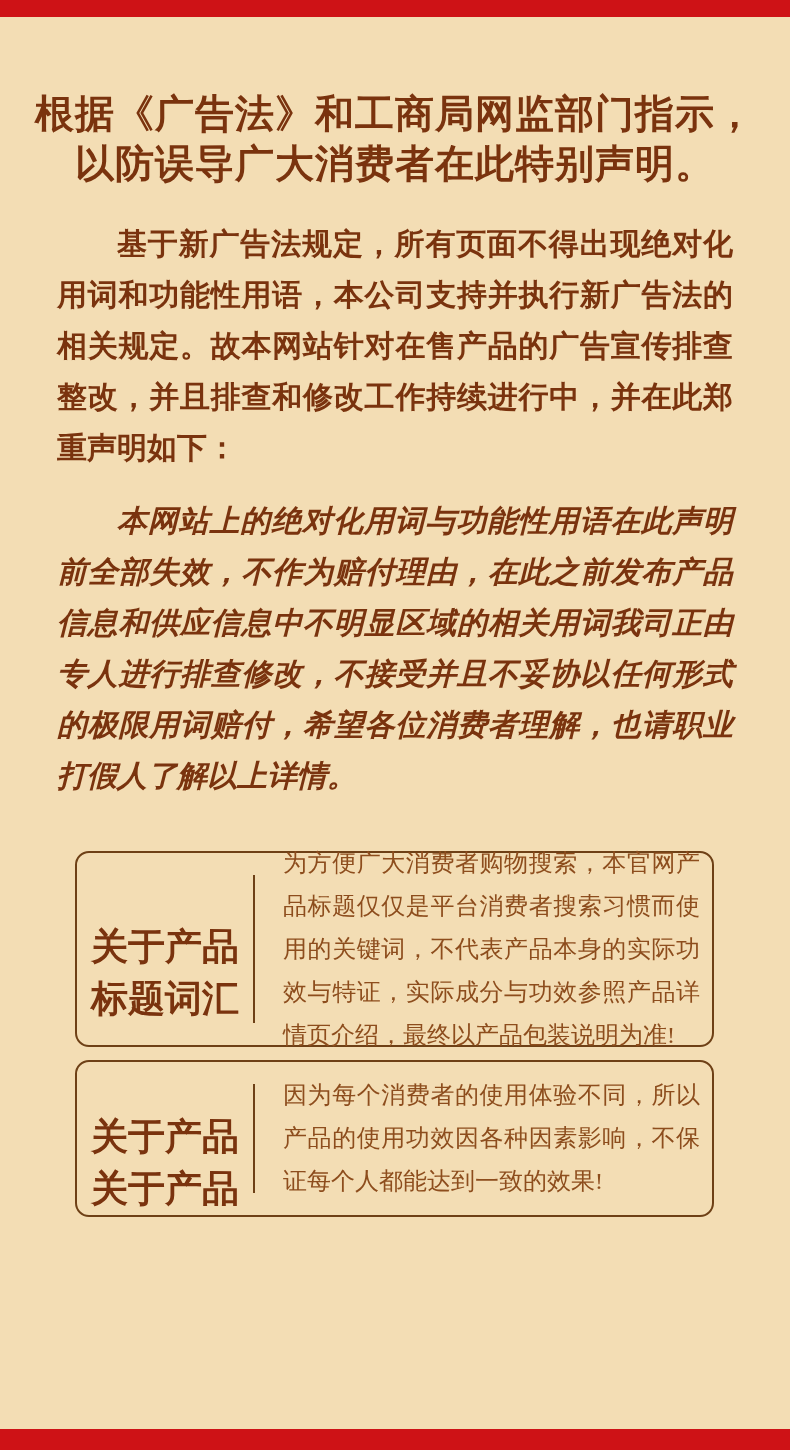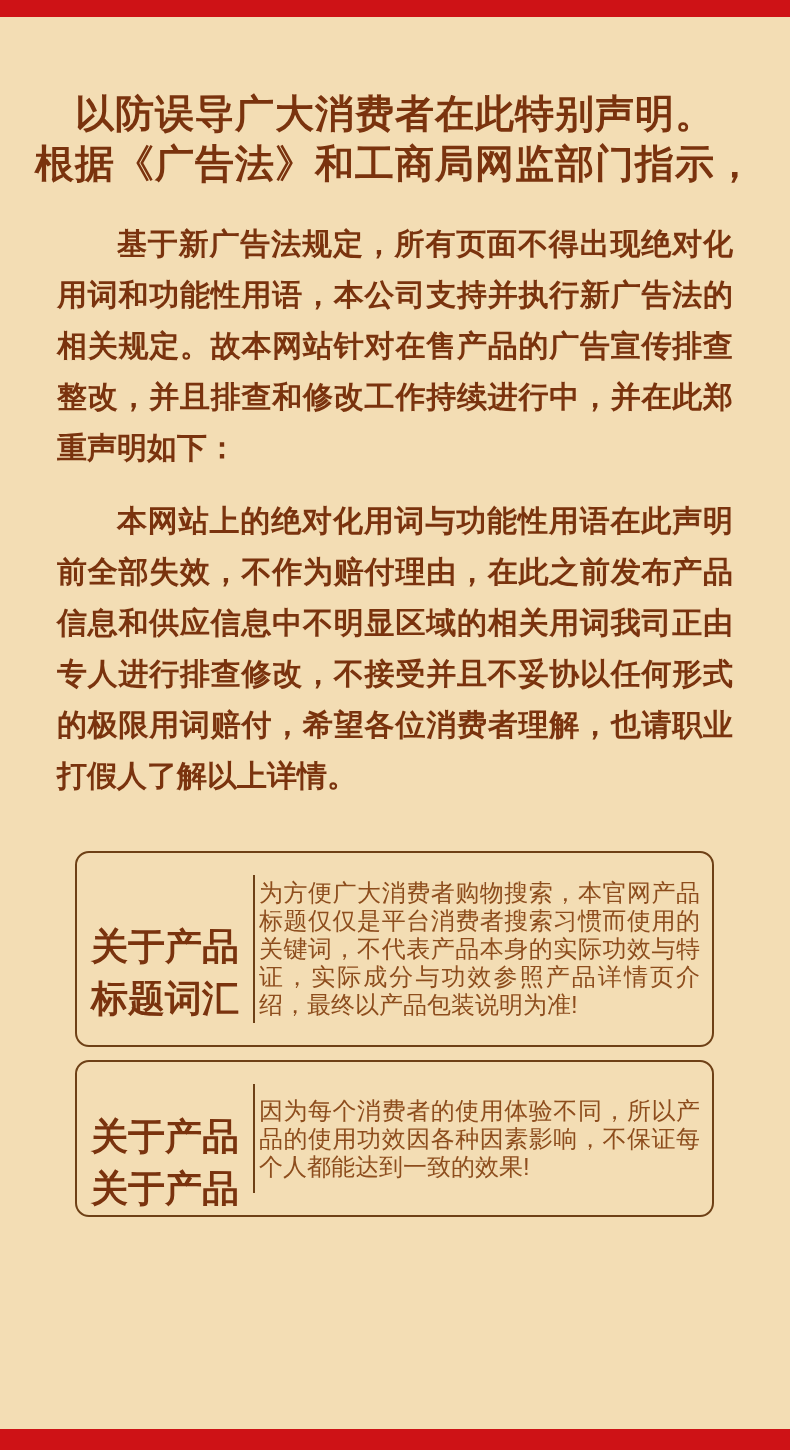--- a/index.html
+++ b/index.html
@@ -45,21 +45,21 @@
     width: 676px;
     margin: 0 auto;
     color: var(--brown);
     font-size: 30px;
     line-height: 51px;
     text-align: justify;
     text-indent: 2em;
     font-weight: bold;
   }
   .para-1 { margin-top: 30px; }
-  .para-2 { margin-top: 22px; }
+  .para-2 { margin-top: 22px; font-style: italic; }
 
   .boxes { margin: 50px 0 0 75px; width: 639px; }
 
   .notice-box {
     display: flex;
     align-items: center;
     width: 639px;
     border: 2px solid var(--line);
     border-radius: 14px;
     background: transparent;
@@ -82,38 +82,38 @@
   .box-divider {
     align-self: stretch;
     width: 2px;
     flex: 0 0 2px;
     background: var(--line);
     margin: 22px 0;
   }
 
   .box-body {
     flex: 1;
-    padding: 0 12px 0 4px;
-    font-family: Liberation Sans, sans-serif;
+    padding: 0 12px 0 28px;
+    font-family: Liberation Serif, serif;
     color: var(--body-brown);
     font-size: 24px;
-    line-height: 28px;
+    line-height: 43px;
     text-align: justify;
   }
 </style>
 </head>
 <body>
 
 <div class="page">
 
   <div class="red-bar top"></div>
 
   <div class="title">
+    <div>根据《广告法》和工商局网监部门指示，</div>
     <div>以防误导广大消费者在此特别声明。</div>
-    <div>根据《广告法》和工商局网监部门指示，</div>
   </div>
 
   <p class="para para-1">基于新广告法规定，所有页面不得出现绝对化用词和功能性用语，本公司支持并执行新广告法的相关规定。故本网站针对在售产品的广告宣传排查整改，并且排查和修改工作持续进行中，并在此郑重声明如下：</p>
 
   <p class="para para-2">本网站上的绝对化用词与功能性用语在此声明前全部失效，不作为赔付理由，在此之前发布产品信息和供应信息中不明显区域的相关用词我司正由专人进行排查修改，不接受并且不妥协以任何形式的极限用词赔付，希望各位消费者理解，也请职业打假人了解以上详情。</p>
 
   <div class="boxes">
 
     <div class="notice-box b1">
       <div class="box-label">

